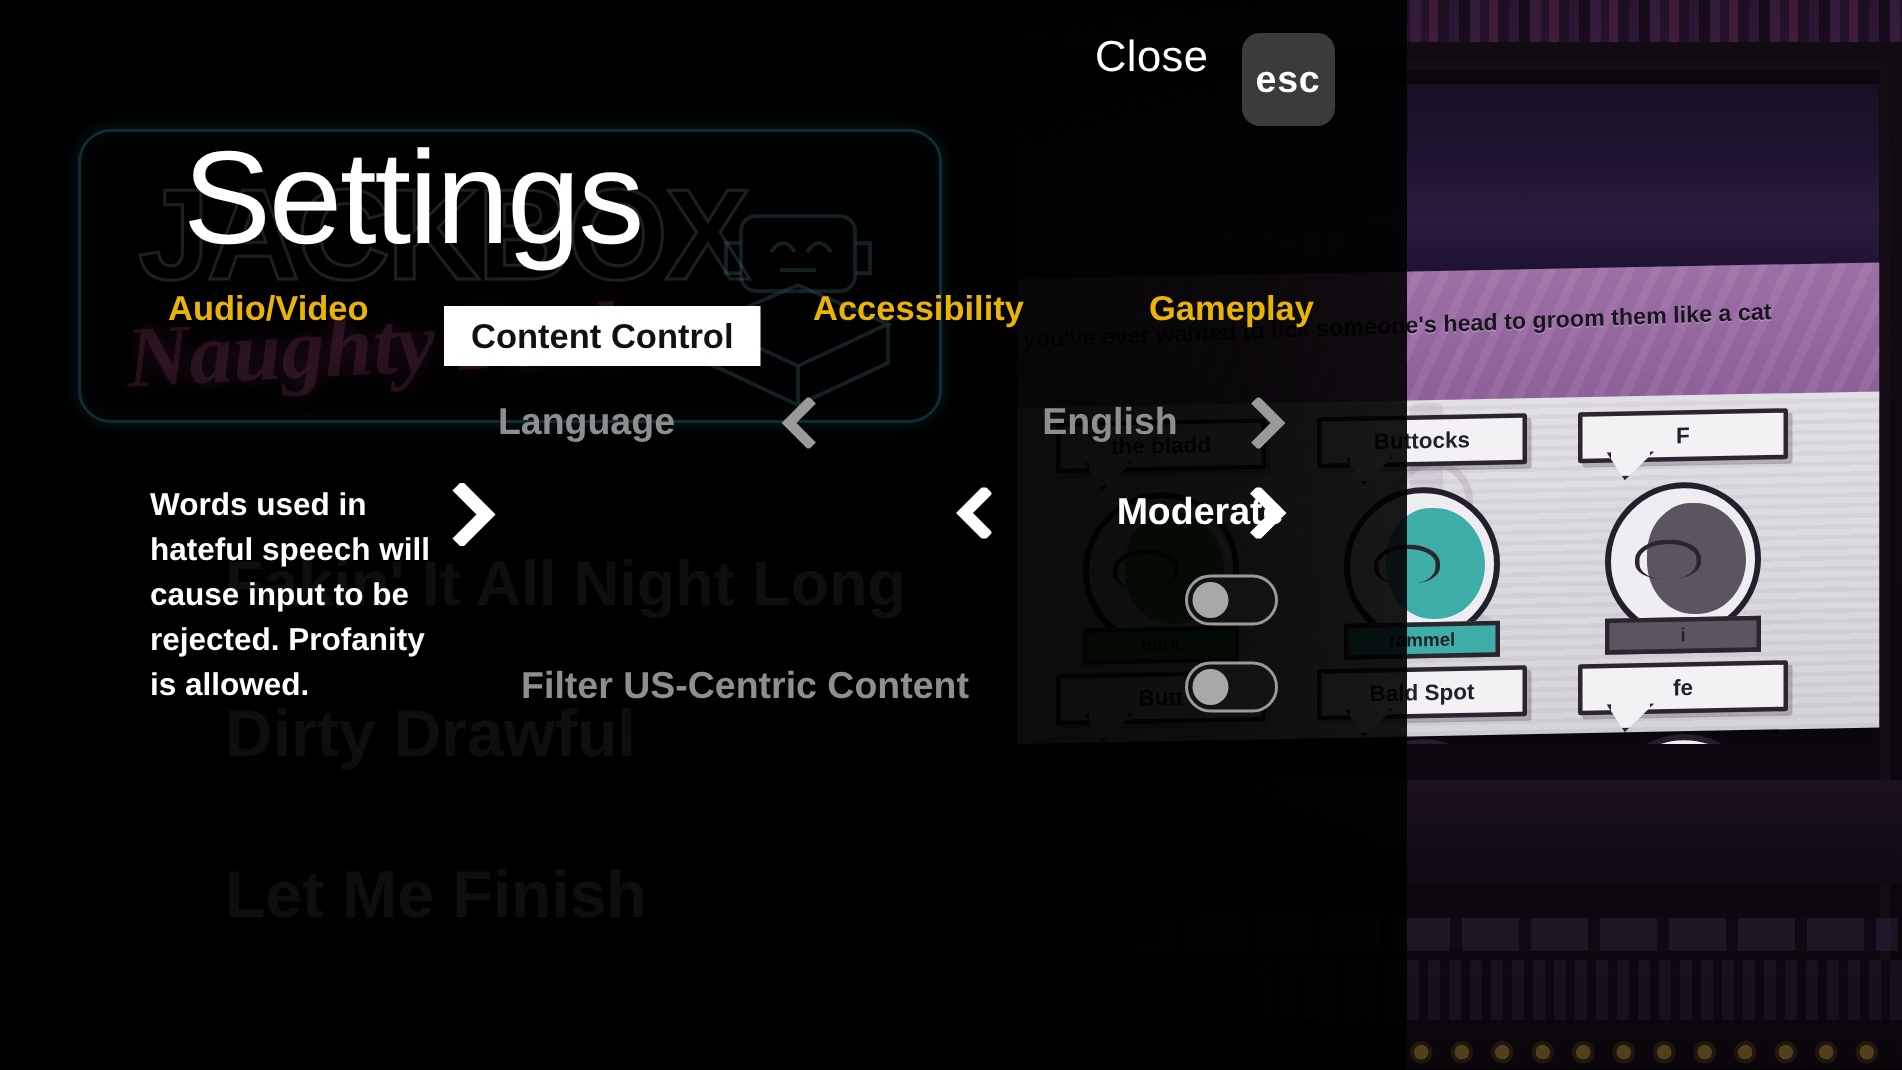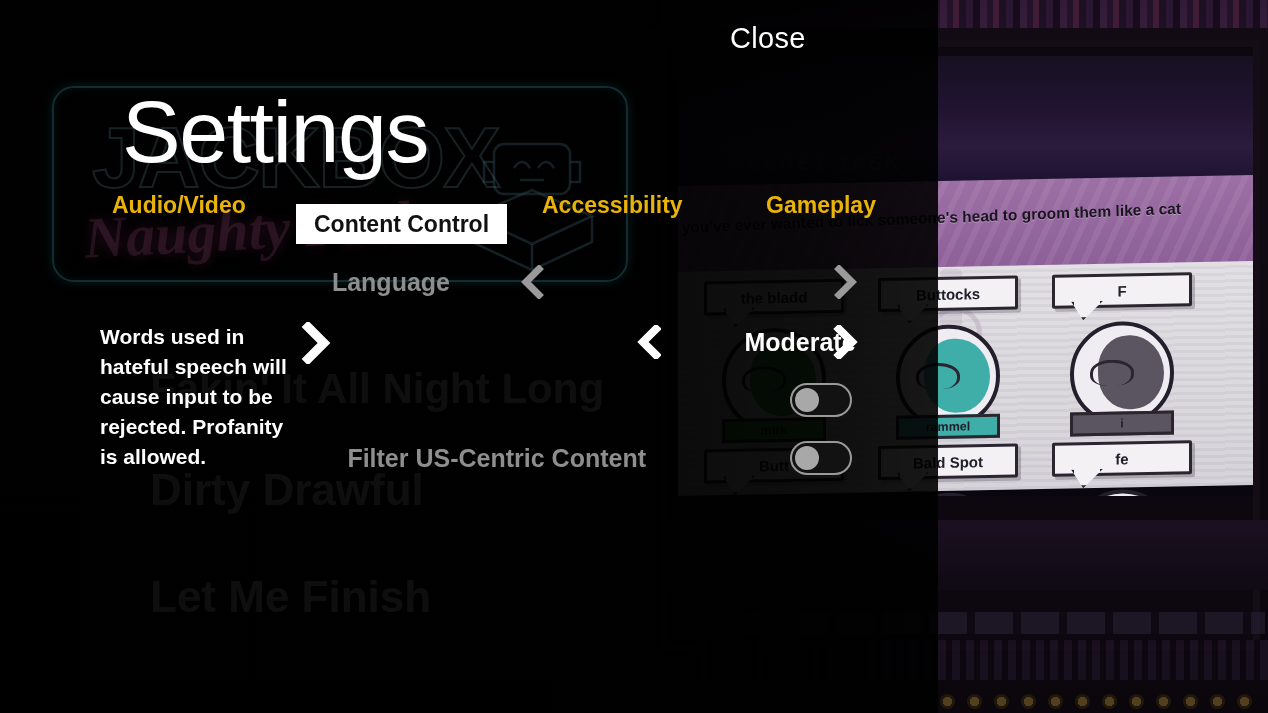--- a/index.html
+++ b/index.html
@@ -384,38 +384,40 @@
       <path d="M42 34 h-10 v20 h10"></path>
       <path d="M118 34 h10 v20 h-10"></path>
       <path d="M20 88 L80 62 L140 88 L80 116 Z"></path>
       <path d="M20 88 v26 L80 142 v-26"></path>
       <path d="M140 88 v26 L80 142"></path>
     </g>
   </svg>
 
   <div id="close-row">
     <div id="close-label">Close</div>
+    <div id="esc-key">esc</div>
   </div>
 
   <div id="settings-title">Settings</div>
 
   <div id="tabs">
     <div class="tab tab-0">Audio/Video</div>
     <div class="tab tab-1 active">Content Control</div>
     <div class="tab tab-2">Accessibility</div>
     <div class="tab tab-3">Gameplay</div>
   </div>
 
   <div class="row" style="left:100px; top:254px; width:780px;">
     <div class="row-label dim" style="right:430px;">Language</div>
     <div class="chev" style="left:418px;">
       <svg viewBox="0 0 26 34">
           <path d="M21 4 L8 17 L21 30" fill="none" stroke="#9a9a9a" stroke-width="7" stroke-linecap="square"></path>
         </svg>
     </div>
+    <div class="value dim" style="left:500px; width:280px;">English</div>
     <div class="chev" style="left:733px;">
       <svg viewBox="0 0 26 34">
           <path d="M6 4 L19 17 L6 30" fill="none" stroke="#9a9a9a" stroke-width="7" stroke-linecap="square"></path>
         </svg>
     </div>
   </div>
 
   <div class="row" style="left:100px; top:314px; width:780px;">
     <div class="chev" style="left:535px;">
       <svg viewBox="0 0 26 34">

